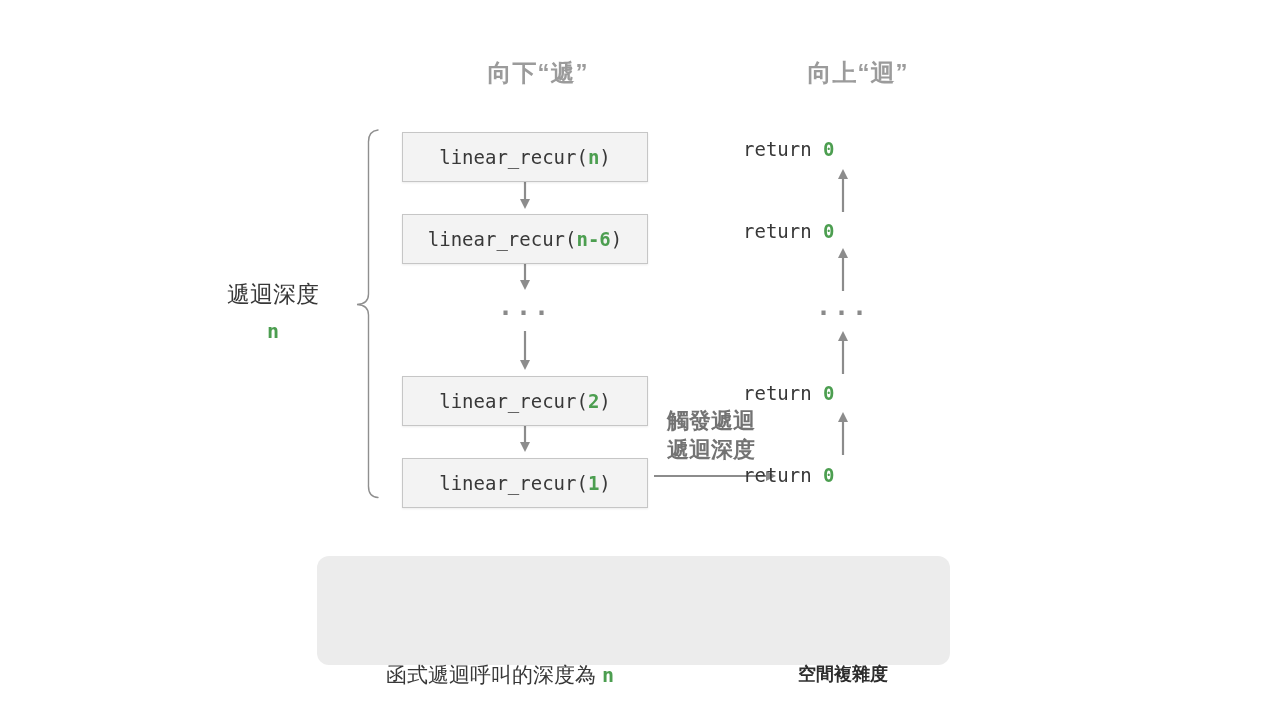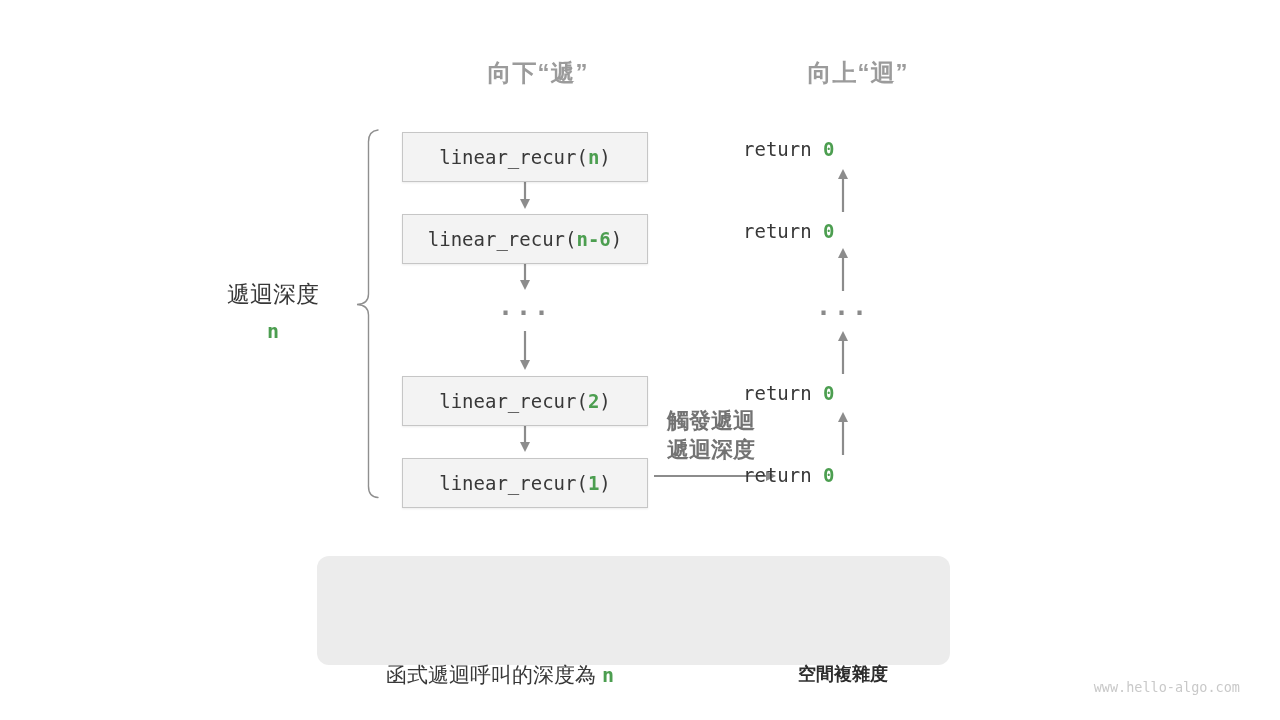--- a/index.html
+++ b/index.html
@@ -113,15 +113,14 @@
   <div class="abs panel"></div>
   <div class="abs panel-left">
     <div><span>函式遞迴呼叫的深度為 </span><span class="green mono">n</span></div>
     
   </div>
   <div class="abs panel-right">
     <div class="title">空間複雜度</div>
     
   </div>
 
-  <div class="abs watermark">www.hello-algo.com</div>
 
 </div>
 
 </body></html>

